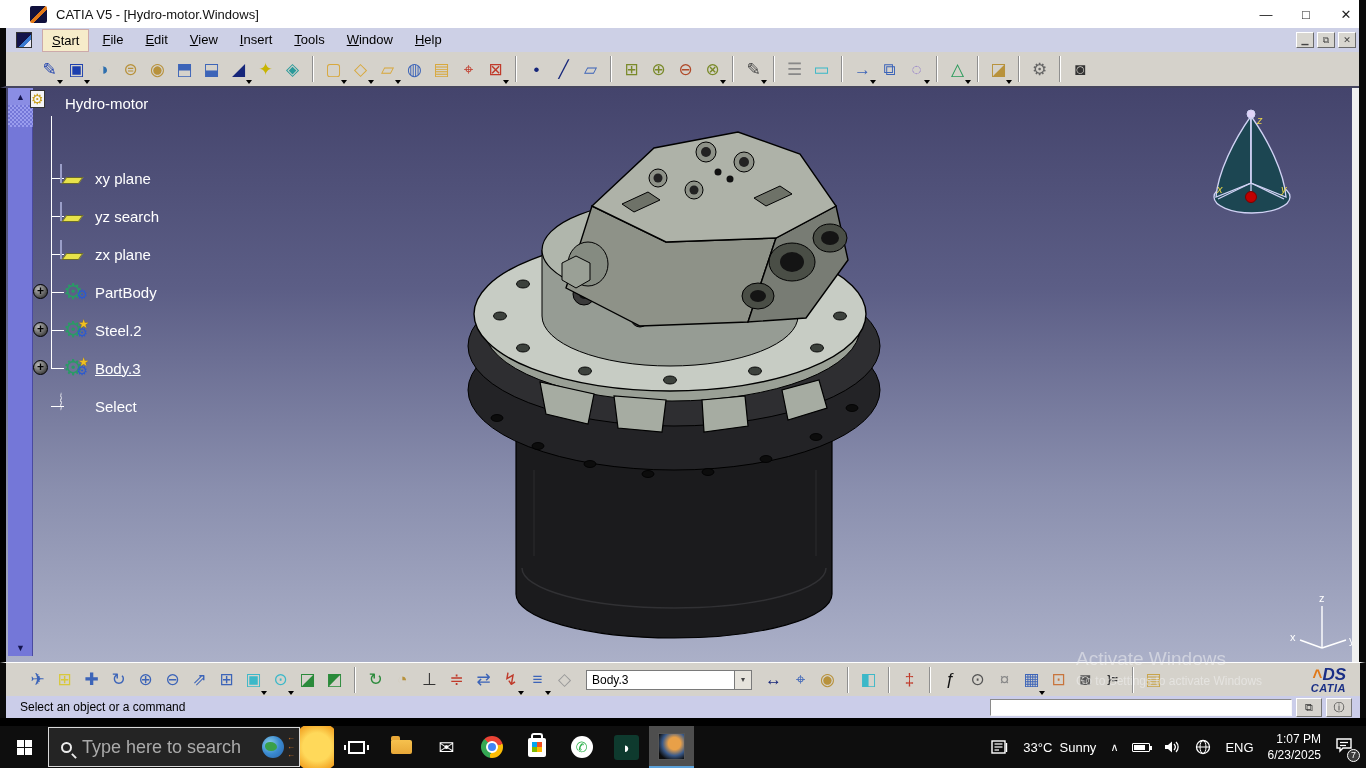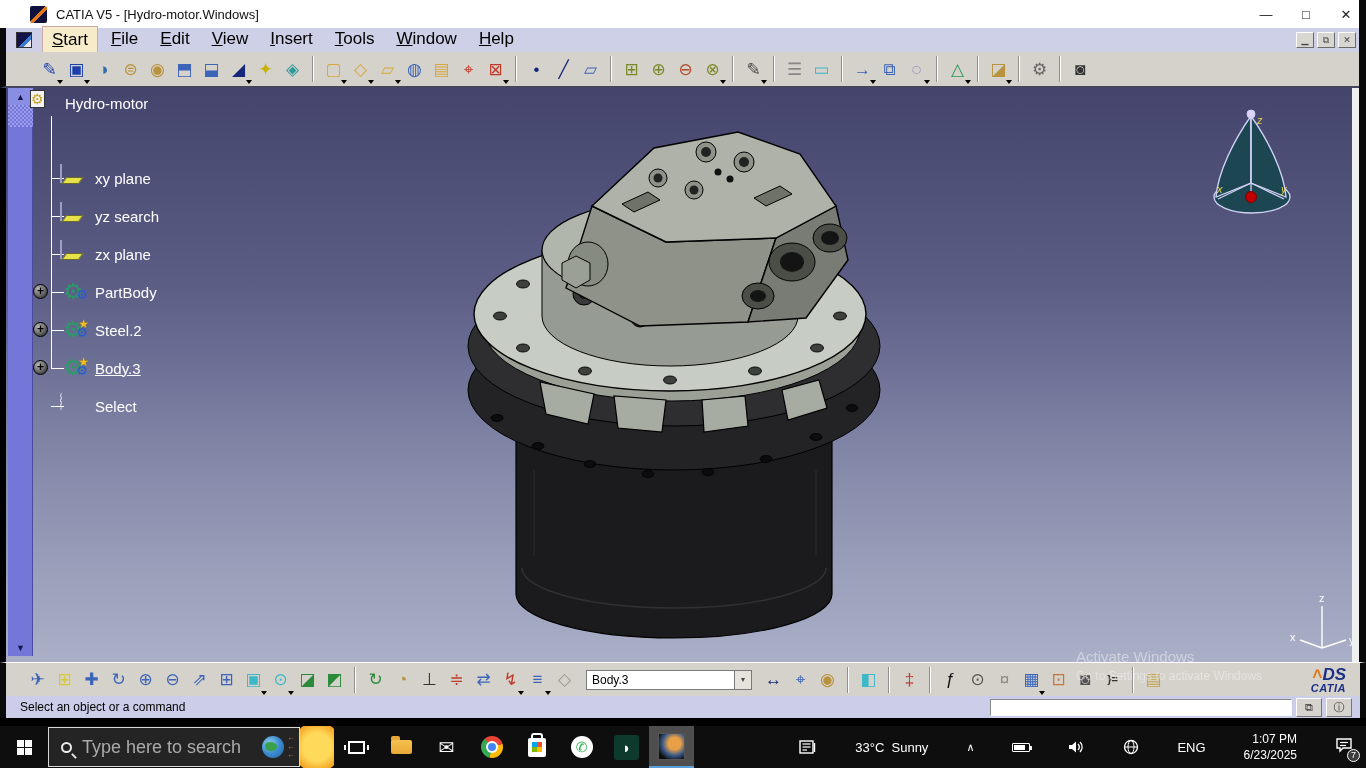--- a/index.html
+++ b/index.html
@@ -15,21 +15,21 @@
   .title-text { font-size:13px; color:#111; }
   .win-btns { margin-left:auto; display:flex; height:28px; }
   .win-btn { width:40px; height:28px; display:flex; align-items:center; justify-content:center;
     font-size:13px; color:#222; }
 
   
   .menubar { position:absolute; left:0; top:28px; width:1366px; height:24px; background:#cdd0e6;
     display:flex; align-items:center; padding-left:8px; border-left:6px solid #0a0a0a; border-right:6px solid #0a0a0a;}
   .doc-ico { width:16px; height:16px; margin:0 10px 0 2px;
     background:linear-gradient(135deg,#13134a 0 55%,#3a7ad0 0 75%,#e8e8f8 0); border:1px solid #333; }
-  .menu-item { font-size:17px; color:#000; padding:3px 9px; margin-right:4px; }
+  .menu-item { font-size:13px; color:#000; padding:3px 9px; margin-right:4px; }
   .menu-item.active { background:#f6ecca; border:1px solid #caa; }
   .mdi-btns { margin-left:auto; display:flex; gap:3px; margin-right:4px; }
   .mdi-btn { width:18px; height:16px; background:#d8d6d0; border:1px solid;
     border-color:#fff #6a6a6a #6a6a6a #fff; font-size:9px; color:#444;
     display:flex; align-items:center; justify-content:center; }
 
   
   .toolbar { display:flex; align-items:center; background:#d5d2cb; }
   #top-toolbar { position:absolute; left:0; top:52px; width:1366px; height:36px;
     padding-left:30px; border-bottom:2px solid #45455e;
@@ -82,21 +82,21 @@
   .ic-body-star .st { position:absolute; right:-3px; top:-6px; font-size:12px; color:#f0c020;
     text-shadow:0 0 1px #806000; }
   .ic-material { width:23px; height:23px; margin-top:1px; border-radius:50%;
     background:radial-gradient(circle at 35% 30%, #8a8a8a, #1a1a1a 70%);
     border:1px dashed rgba(255,255,255,.65); }
   .sel-label { text-decoration:underline; }
 
   
   .watermark { position:absolute; left:1076px; top:648px; z-index:40; pointer-events:none;
     color:rgba(245,245,245,.5); }
-  .watermark .l1 { font-size:15px; }
+  .watermark .l1 { font-size:19px; }
   .watermark .l2 { font-size:12px; margin-top:4px; }
 
   
   #bottom-toolbar { position:absolute; left:0; top:662px; width:1366px; height:34px;
     padding-left:18px; border-top:1px solid #fff;
     border-left:6px solid #0a0a0a; border-right:6px solid #0a0a0a; }
   #bbar-left, #bbar-right { display:flex; align-items:center; }
   .combo { display:flex; align-items:center; margin:0 8px; }
   .combo-input { width:148px; height:20px; background:#fff; border:1px solid #7a7a7a;
     border-right:none; font-size:12px; padding:2px 5px; color:#000; display:flex; align-items:center; }
@@ -160,21 +160,21 @@
   .store::before { content:''; position:absolute; top:-5px; width:8px; height:5px;
     border:2px solid #fff; border-bottom:none; border-radius:3px 3px 0 0; }
   .store i { width:10px; height:10px;
     background:conic-gradient(#f25022 0 25%,#ffb900 0 50%,#7fba00 0 75%,#00a4ef 0); }
   .wa { width:22px; height:22px; border-radius:50%; background:#fff; color:#2bb04a;
     font-size:14px; display:flex; align-items:center; justify-content:center; }
   .ds-app { width:25px; height:25px; border-radius:3px; background:#0e3a2e; color:#fff;
     font-size:15px; display:flex; align-items:center; justify-content:center; }
   .catia-tile { width:27px; height:27px; background:#141414; border:1px solid #555;
     background:radial-gradient(circle at 62% 38%, #e8a048 0 28%, #3a5a8a 55%, #0c0c0c 82%); }
-  .tray { margin-left:auto; display:flex; align-items:center; color:#fff; padding-right:6px;gap:24px; }
+  .tray { margin-left:auto; display:flex; align-items:center; color:#fff; padding-right:6px; }
   .tray > * { margin:0 7px; flex:0 0 auto; }
   .tray-text { font-size:13px; }
   .chev { font-size:11px; }
   .batt { width:18px; height:9px; border:1px solid #fff; border-radius:1px; position:relative; }
   .batt::after { content:''; position:absolute; right:-3px; top:2px; width:2px; height:4px; background:#fff; }
   .batt i { position:absolute; left:1px; top:1px; bottom:1px; width:11px; background:#fff; display:block; }
   .clock { font-size:12px; text-align:right; line-height:1.35; }
   .noti { position:relative; }
   .noti .badge7 { position:absolute; right:-7px; bottom:-5px; width:13px; height:13px;
     border-radius:50%; background:#3c3c3c; border:1px solid #fff; color:#fff; font-size:9px;

